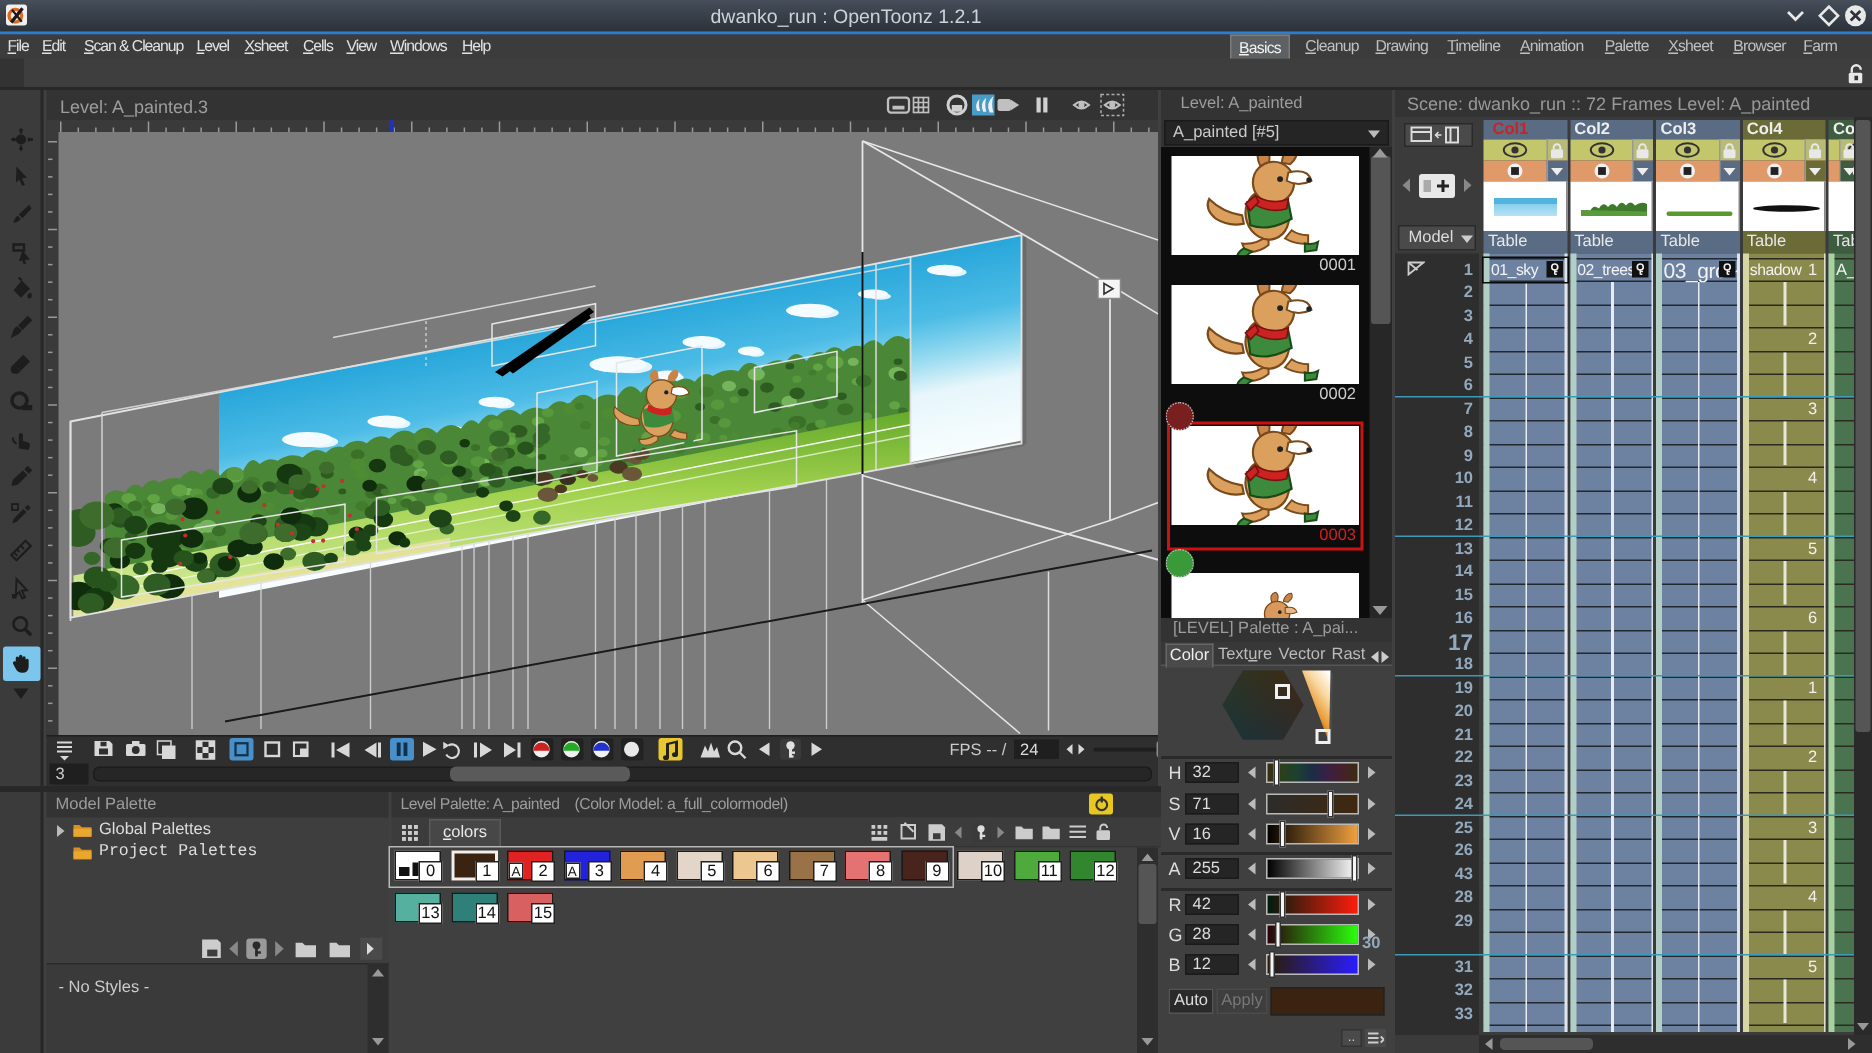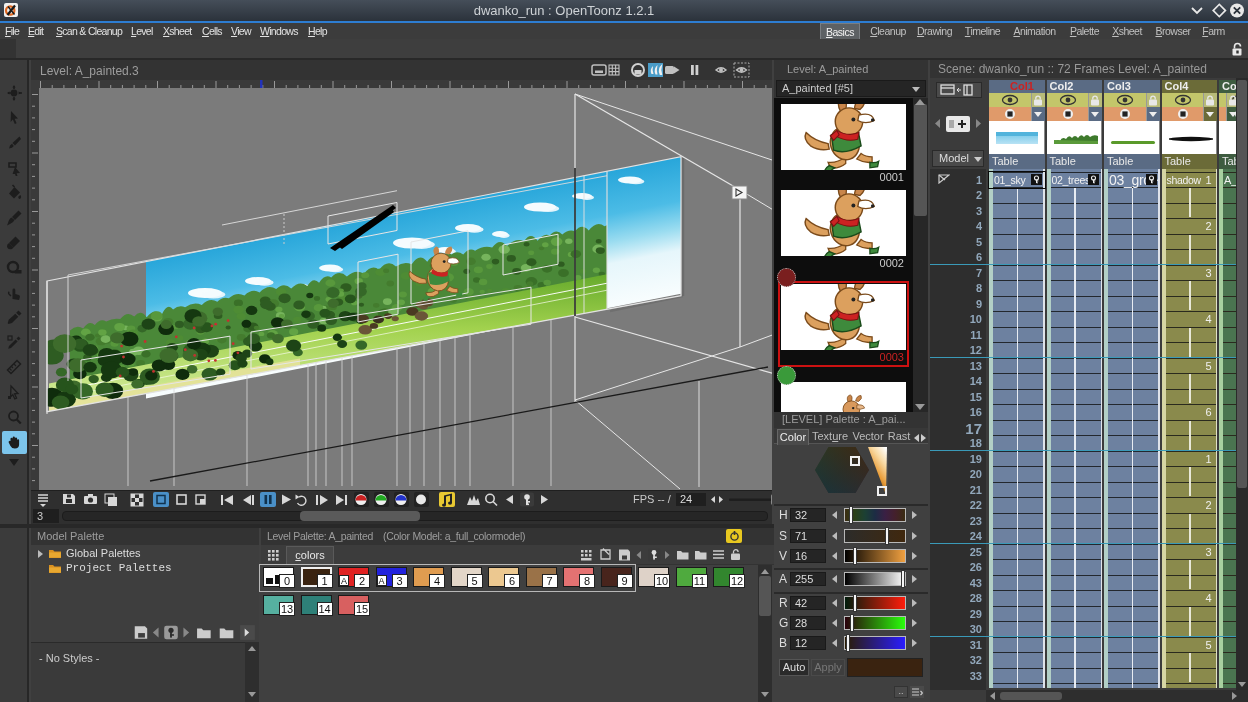--- a/index.html
+++ b/index.html
@@ -956,21 +956,21 @@
   </svg>
 <svg style="position:absolute;left:932px;top:114px;width:52px;height:20px;" viewBox="0 0 52 20">
     <path d="M8 5 l-5 4.5 5 4.5z" fill="#888"></path>
     <path d="M44 5 l5 4.5 -5 4.5z" fill="#888"></path>
     <rect x="14" y="2" width="24" height="16" rx="2" fill="#e8e8e8"></rect>
     <path d="M17 6 l5 0 0 8 -5 0z" fill="#aaa"></path>
     <path d="M26 10 h8 M30 6 v8" stroke="#222" stroke-width="2"></path>
   </svg>
 <div style="position:absolute;left:932px;top:150px;width:52px;height:17px;background:#4a4a4a;border:1px solid #2a2a2a;color:#ddd;font-size:11px;line-height:15px;padding-left:6px;">Model</div>
 <div style="position:absolute;left:974px;top:157px;width:0px;height:0px;border-left:4px solid transparent;border-right:4px solid transparent;border-top:5px solid #ccc;"></div>
-<div style="position:absolute;left:989.0px;top:80px;width:55.5px;height:13px;background:#5a6b84;color:#cc2222;font-size:11px;line-height:13px;padding-left:21px;font-weight:bold;">Col1</div>
+<div style="position:absolute;left:989.0px;top:80px;width:55.5px;height:13px;background:#5a6b84;color:#cc2222;font-size:11px;line-height:13px;padding-left:6px;font-weight:bold;">Col1</div>
 <div style="position:absolute;left:989.0px;top:93px;width:55.5px;height:14px;background:#c3c66a;"></div>
 <div style="position:absolute;left:1030.5px;top:93px;width:14px;height:14px;background:#b8bb78;border-left:1px solid #999;"></div>
 <svg style="position:absolute;left:1001.0px;top:94px;width:18px;height:12px;" viewBox="0 0 18 12">
     <ellipse cx="9" cy="6" rx="7.5" ry="4.5" fill="none" stroke="#333" stroke-width="1.3"></ellipse>
     <circle cx="9" cy="6" r="2.4" fill="#333"></circle>
   </svg>
 <svg style="position:absolute;left:1032.5px;top:95px;width:10px;height:11px;" viewBox="0 0 10 11">
     <rect x="1" y="4.5" width="8" height="6" rx="1" fill="#e8e8e8"></rect>
     <path d="M2.8 4.5 v-1.2 a2.2 2.2 0 0 1 4.4 0 v1.2" fill="none" stroke="#e8e8e8" stroke-width="1.3"></path>
   </svg>
@@ -1097,21 +1097,21 @@
 <div style="position:absolute;left:934px;top:467.0px;width:48px;height:15.5px;color:#92a8bc;font-size:11px;font-weight:bold;text-align:right;line-height:15.5px;">20</div>
 <div style="position:absolute;left:934px;top:482.5px;width:48px;height:15.5px;color:#92a8bc;font-size:11px;font-weight:bold;text-align:right;line-height:15.5px;">21</div>
 <div style="position:absolute;left:934px;top:498.0px;width:48px;height:15.5px;color:#92a8bc;font-size:11px;font-weight:bold;text-align:right;line-height:15.5px;">22</div>
 <div style="position:absolute;left:934px;top:513.5px;width:48px;height:15.5px;color:#92a8bc;font-size:11px;font-weight:bold;text-align:right;line-height:15.5px;">23</div>
 <div style="position:absolute;left:934px;top:529.0px;width:48px;height:15.5px;color:#92a8bc;font-size:11px;font-weight:bold;text-align:right;line-height:15.5px;">24</div>
 <div style="position:absolute;left:934px;top:544.5px;width:48px;height:15.5px;color:#92a8bc;font-size:11px;font-weight:bold;text-align:right;line-height:15.5px;">25</div>
 <div style="position:absolute;left:934px;top:560.0px;width:48px;height:15.5px;color:#92a8bc;font-size:11px;font-weight:bold;text-align:right;line-height:15.5px;">26</div>
 <div style="position:absolute;left:934px;top:575.5px;width:48px;height:15.5px;color:#92a8bc;font-size:11px;font-weight:bold;text-align:right;line-height:15.5px;">43</div>
 <div style="position:absolute;left:934px;top:591.0px;width:48px;height:15.5px;color:#92a8bc;font-size:11px;font-weight:bold;text-align:right;line-height:15.5px;">28</div>
 <div style="position:absolute;left:934px;top:606.5px;width:48px;height:15.5px;color:#92a8bc;font-size:11px;font-weight:bold;text-align:right;line-height:15.5px;">29</div>
-<div style="position:absolute;left:934px;top:622.0px;width:48px;height:15.5px;color:#92a8bc;font-size:11px;font-weight:bold;text-align:right;line-height:15.5px;">30</div>
+<div style="position:absolute;left:908px;top:622.0px;width:48px;height:15.5px;color:#92a8bc;font-size:11px;font-weight:bold;text-align:left;line-height:15.5px;">30</div>
 <div style="position:absolute;left:934px;top:637.5px;width:48px;height:15.5px;color:#92a8bc;font-size:11px;font-weight:bold;text-align:right;line-height:15.5px;">31</div>
 <div style="position:absolute;left:934px;top:653.0px;width:48px;height:15.5px;color:#92a8bc;font-size:11px;font-weight:bold;text-align:right;line-height:15.5px;">32</div>
 <div style="position:absolute;left:934px;top:668.5px;width:48px;height:15.5px;color:#92a8bc;font-size:11px;font-weight:bold;text-align:right;line-height:15.5px;">33</div>
 <svg style="position:absolute;left:938px;top:174px;width:12px;height:10px;" viewBox="0 0 12 10">
     <path d="M1 1 h10 L1 9z" fill="none" stroke="#ccc" stroke-width="1.2"></path>
     <path d="M1 1 l6 5" stroke="#ccc" stroke-width="1.2"></path>
   </svg>
 <div style="position:absolute;left:989.0px;top:169px;width:55.5px;height:519px;background:#6d81a0;"></div>
 <div style="position:absolute;left:989.0px;top:171.5px;width:55.5px;height:1px;background:#23282e;"></div>
 <div style="position:absolute;left:989.0px;top:187.0px;width:55.5px;height:1px;background:#23282e;"></div>

